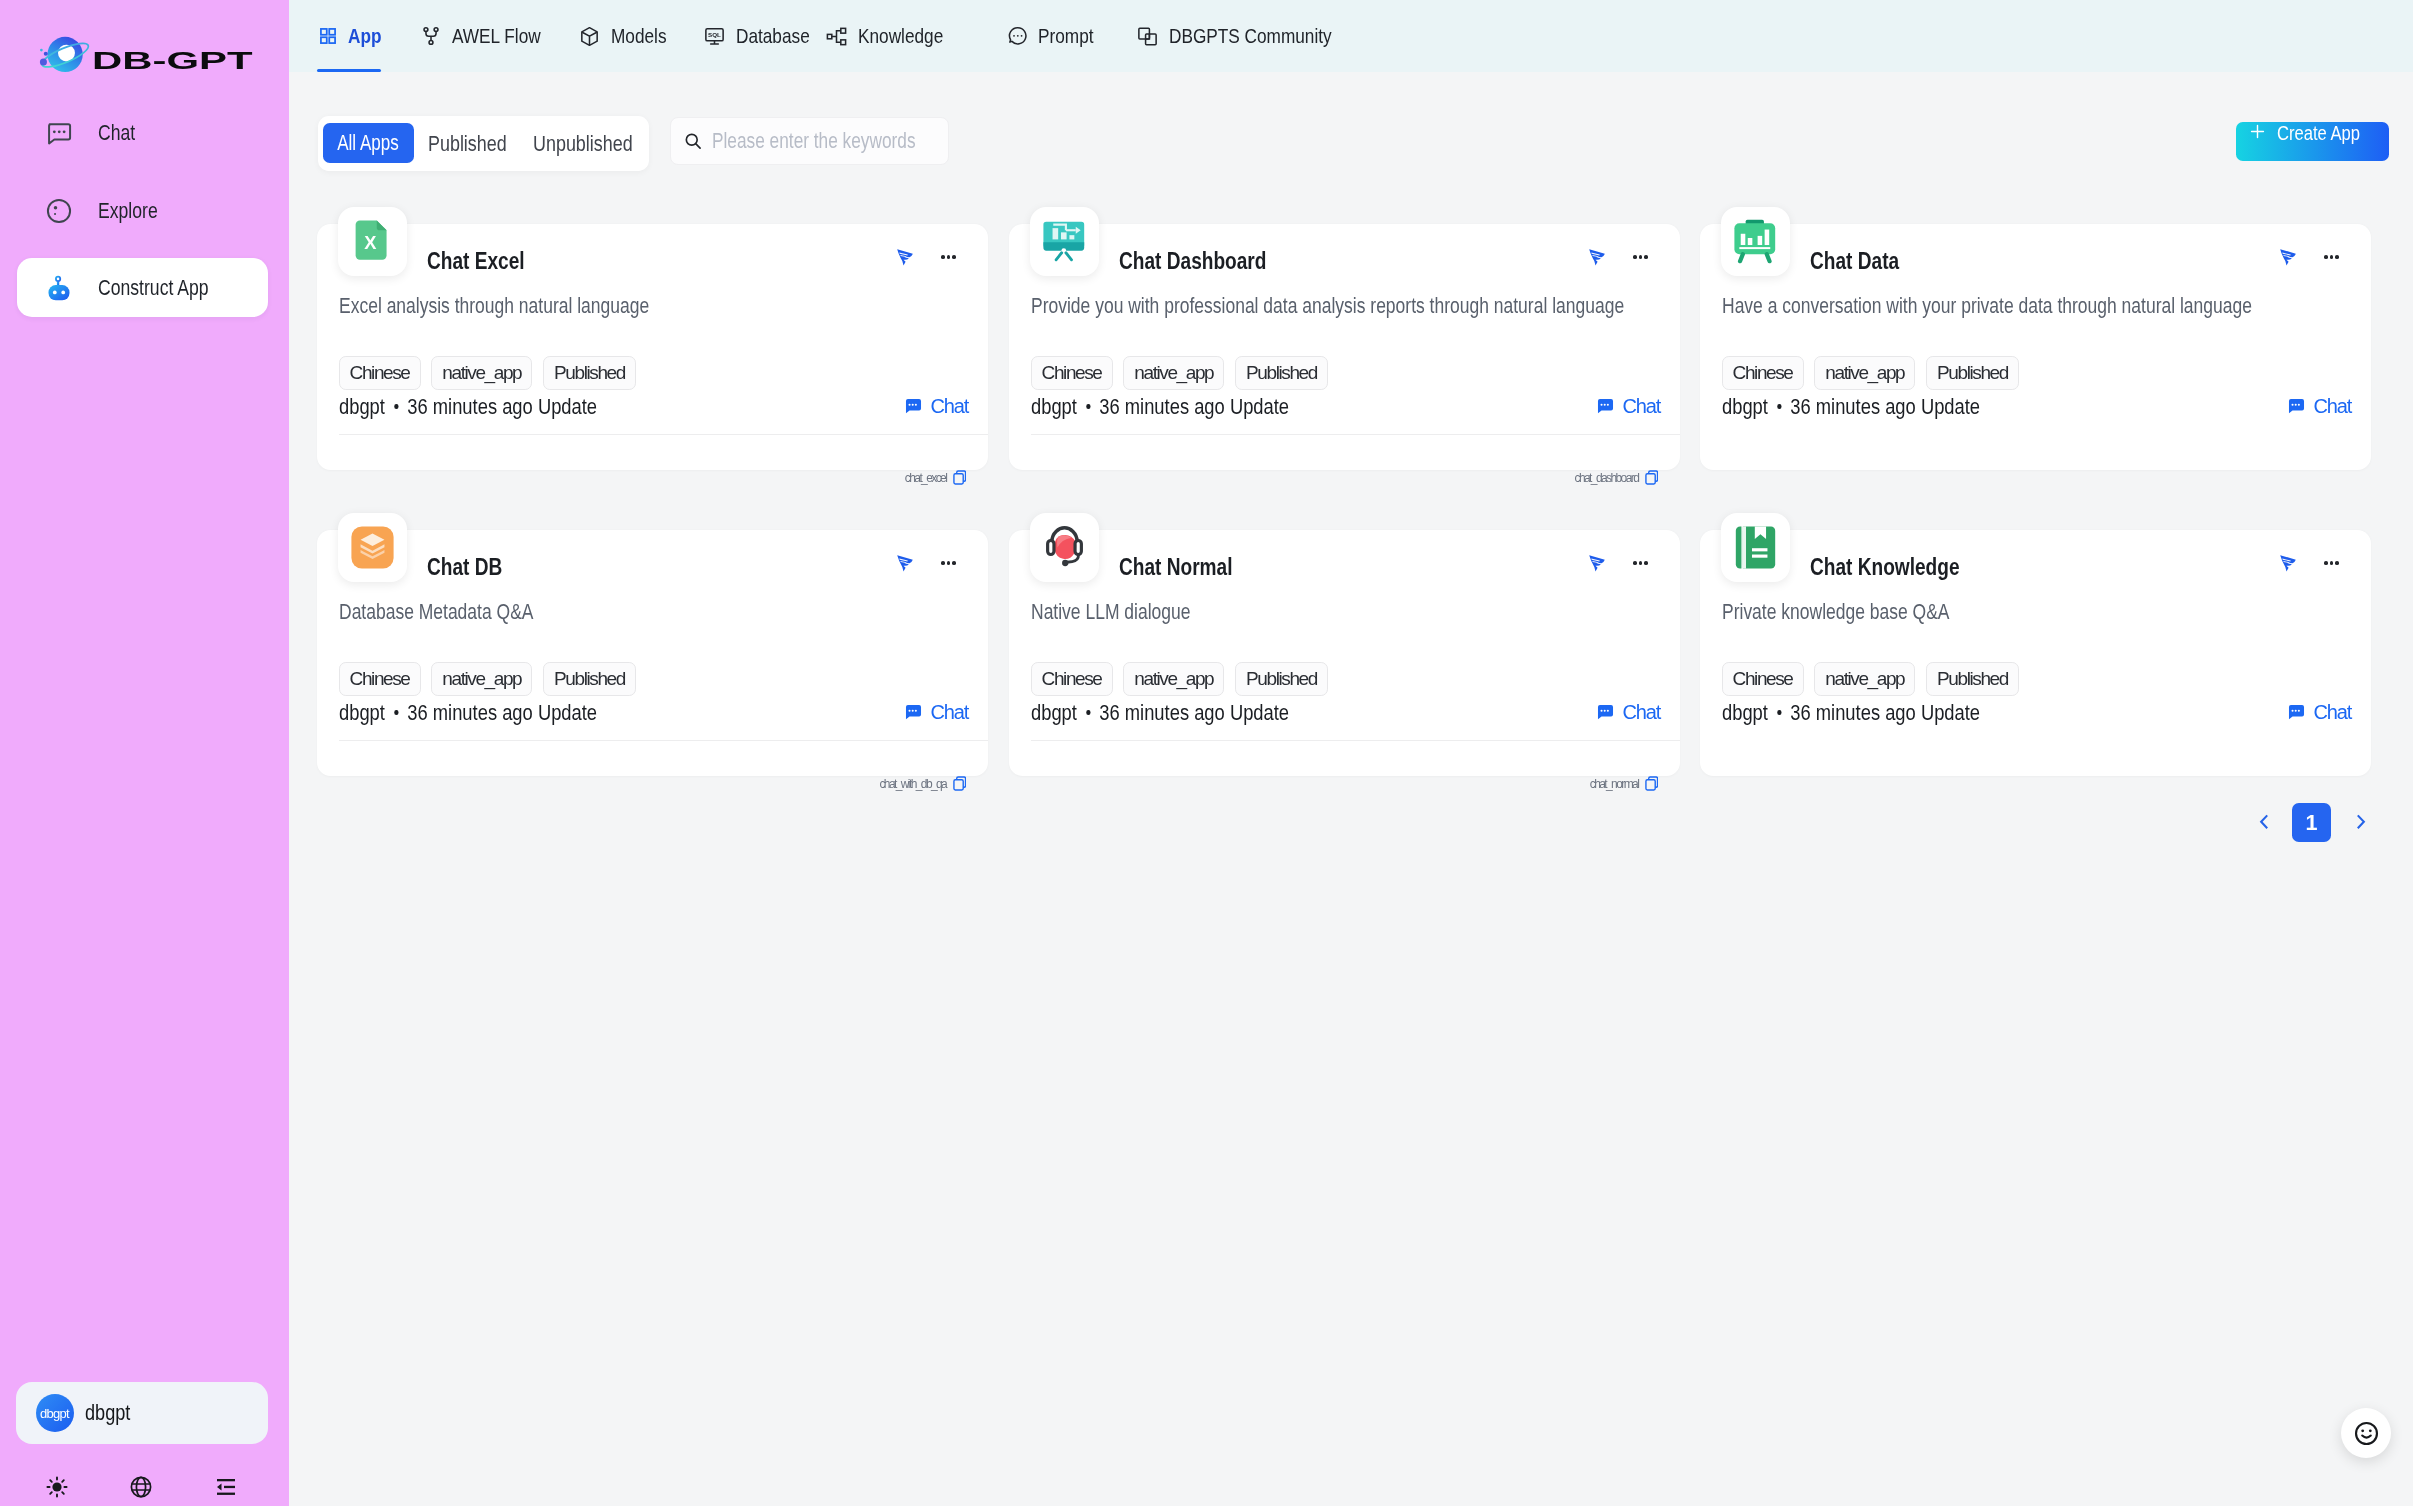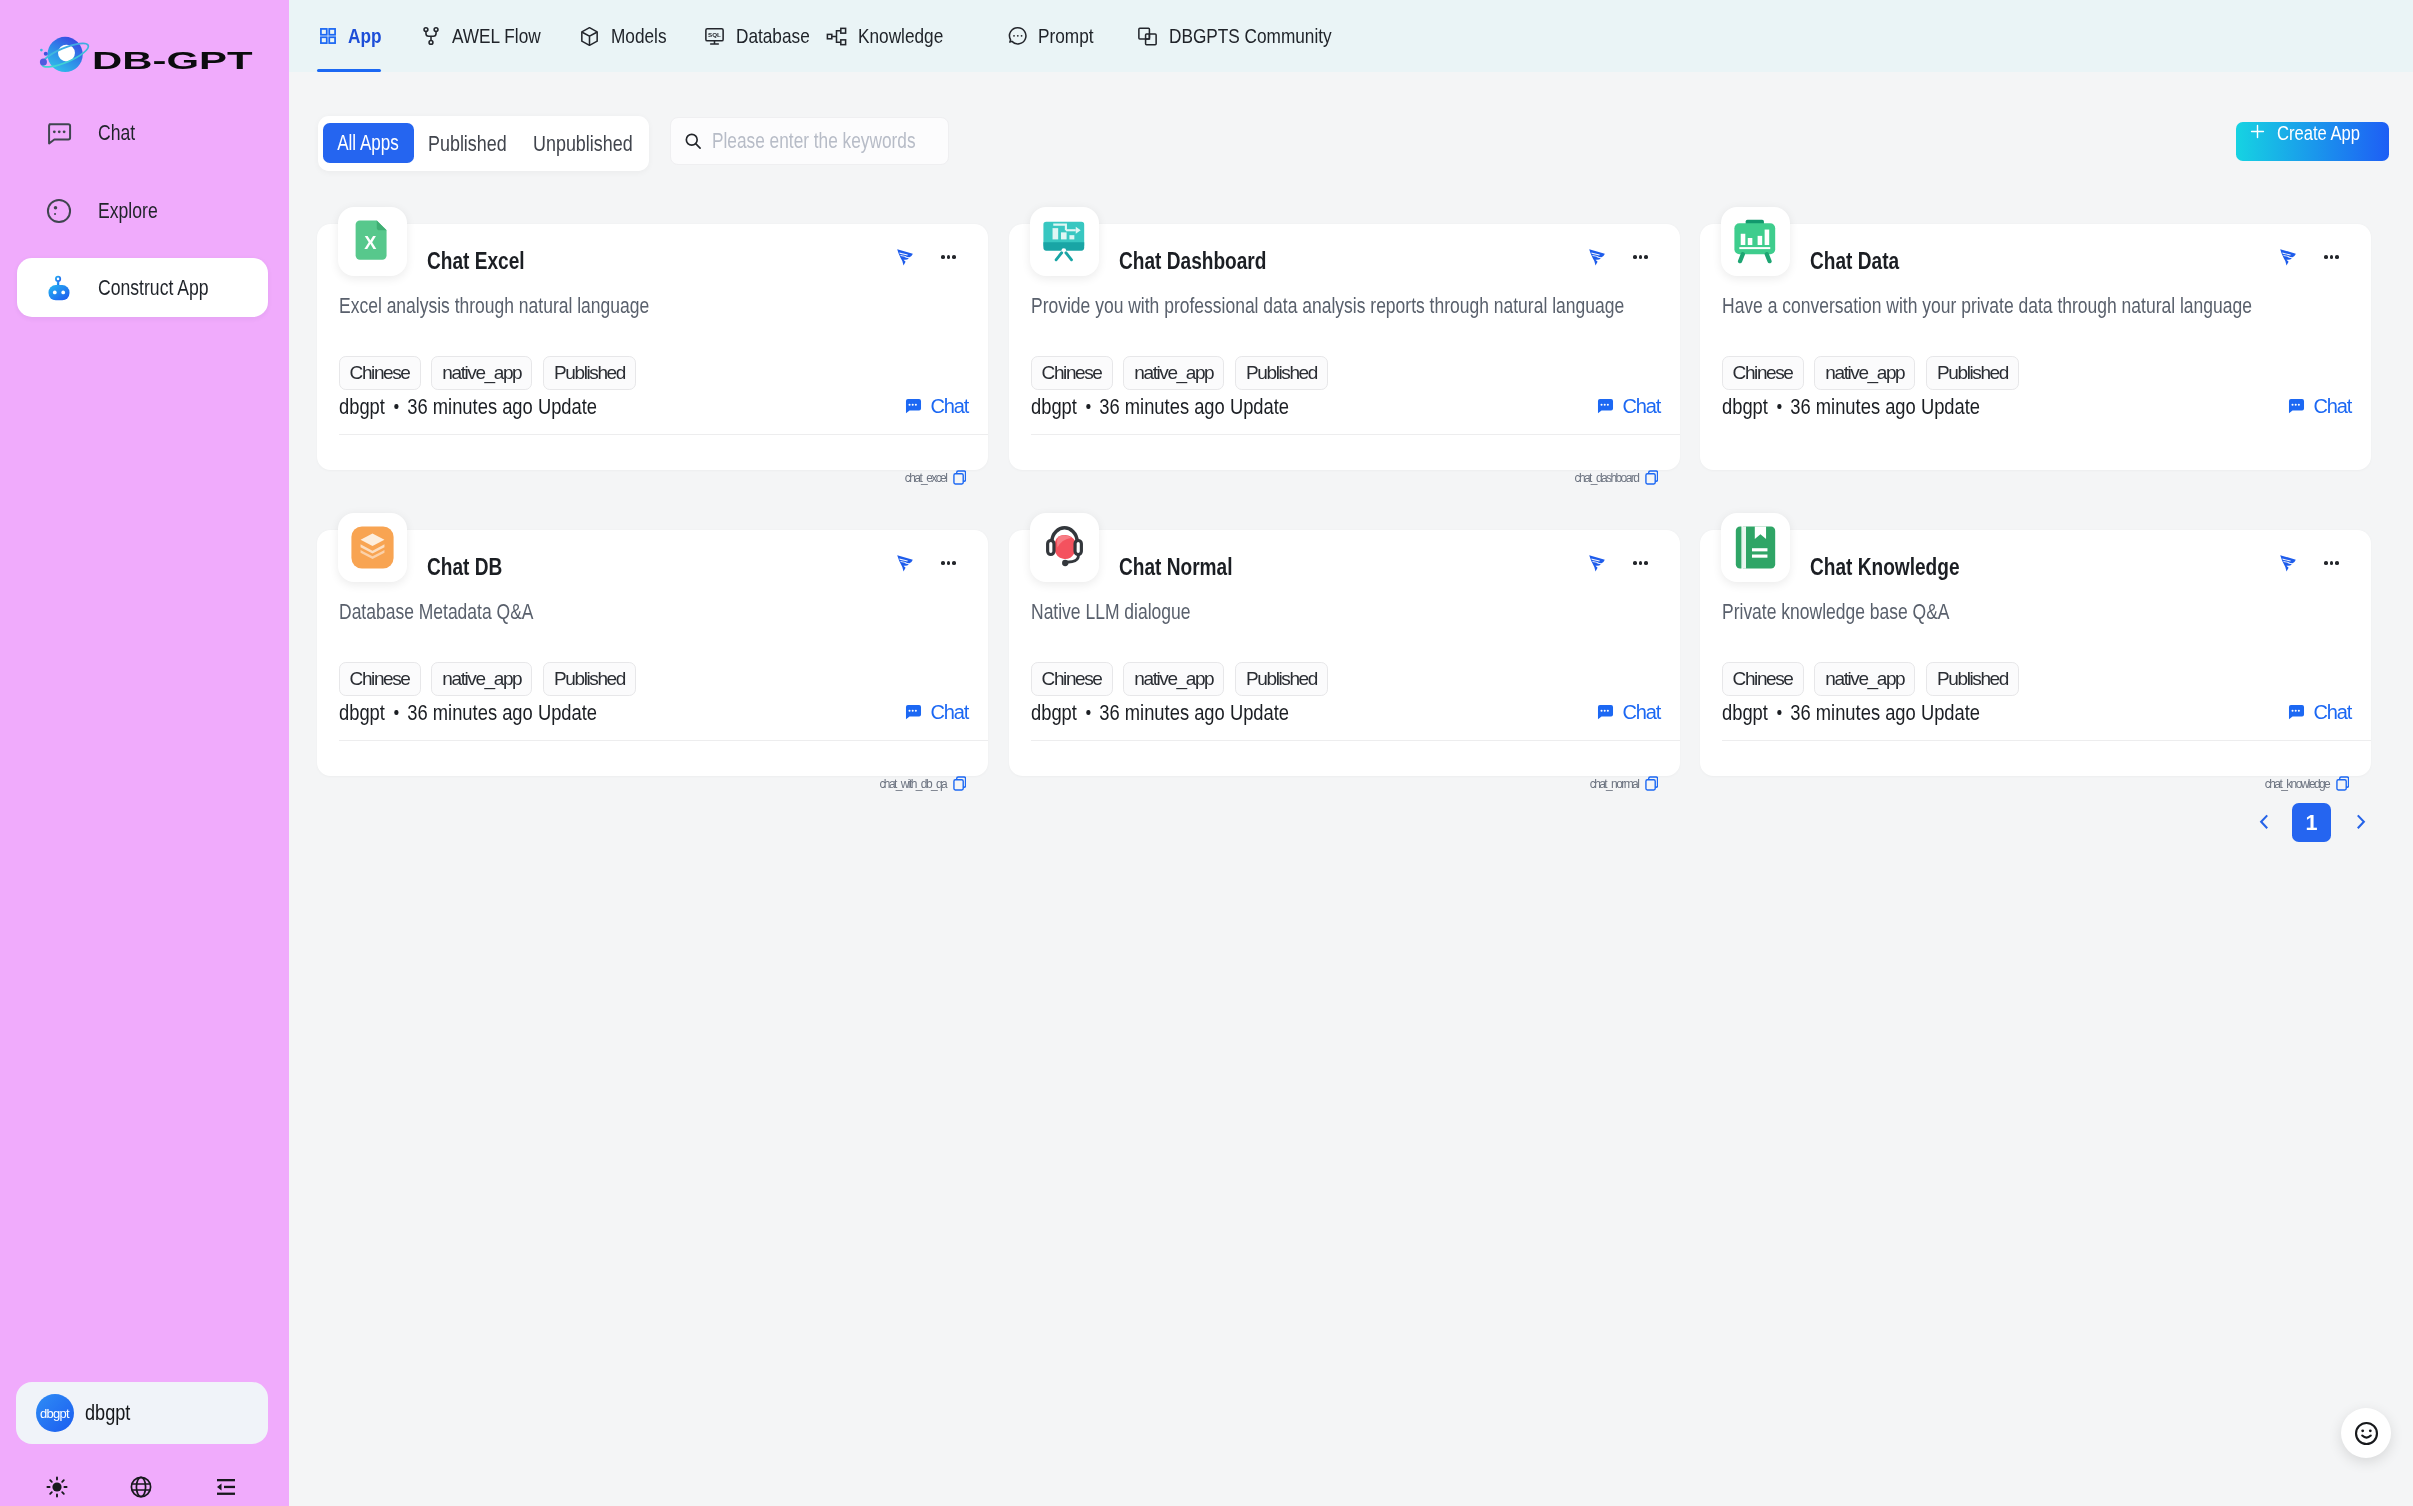--- a/index.html
+++ b/index.html
@@ -481,25 +481,20 @@
         <div class="tag">native_app</div>
         <div class="tag">Published</div>
       </div>
     <div class="author">dbgpt<div class="dot"></div>36 minutes ago Update</div>
     <div class="chatlink">
         <svg width="19" height="17" viewBox="0 0 48 42">
           <use href="#chatBubble"></use>
         </svg>
         <span>Chat</span>
       </div>
-    <div class="cardfoot">
-        <div class="fkey">chat_knowledge<svg width="13" height="17" viewBox="0 0 28 32">
-            <use href="#copyIcon"></use>
-          </svg></div>
-      </div>
   </div>
   <div id="pgPrev"><svg width="10" height="17.6" viewBox="0 0 14 22" fill="none" stroke="#2563e8" stroke-width="2.9">
         <path d="M11.5 2 L3 11 L11.5 20"></path>
       </svg></div>
   <div id="pgOne">1</div>
   <div id="pgNext"><svg width="10" height="17.6" viewBox="0 0 14 22" fill="none" stroke="#2563e8" stroke-width="2.9">
         <path d="M2.5 2 L11 11 L2.5 20"></path>
       </svg></div>
   <div id="float">
     <svg width="27" height="27" viewBox="0 0 24 24" fill="none" stroke="#17191c" stroke-width="1.9">

